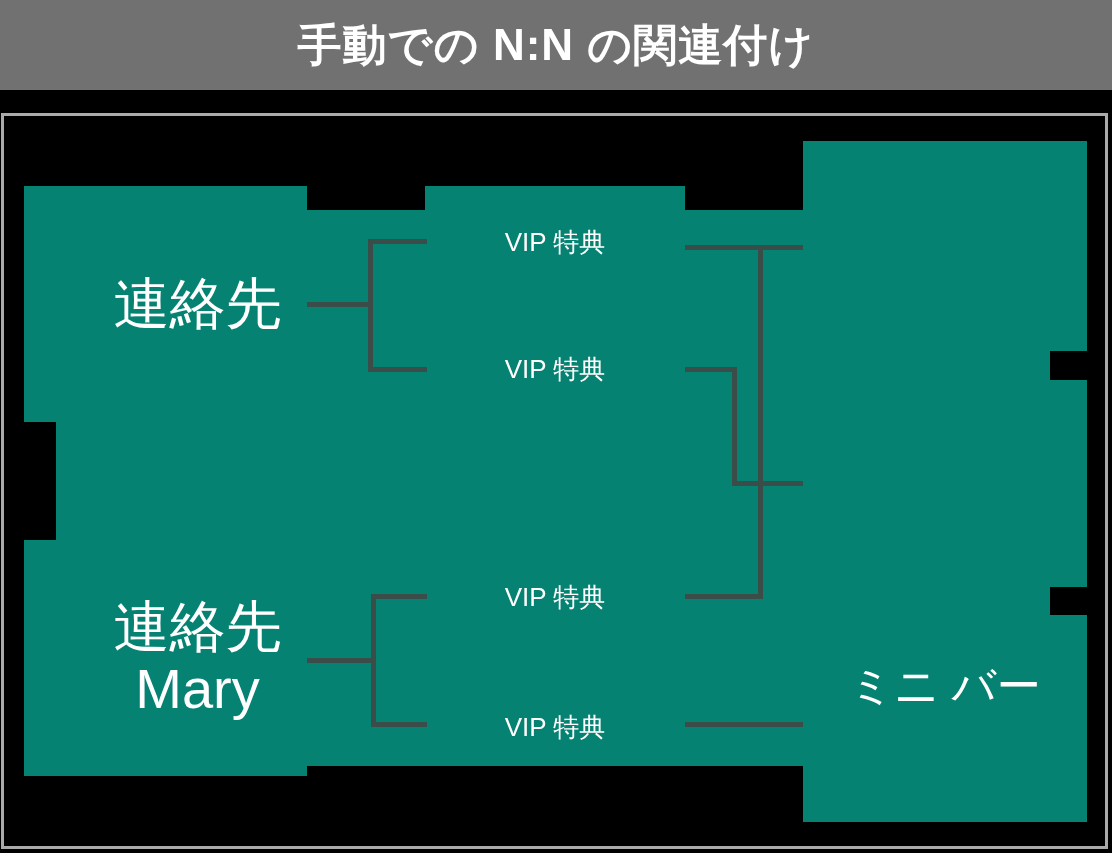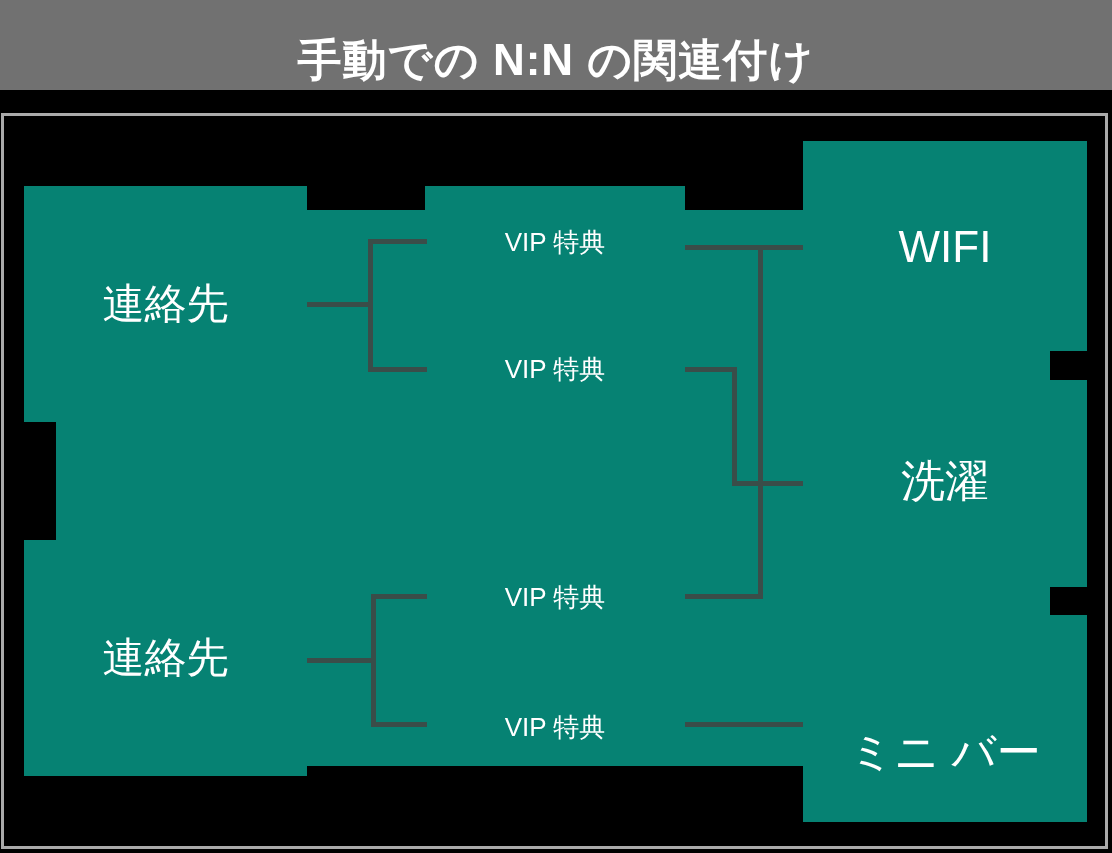--- a/index.html
+++ b/index.html
@@ -16,21 +16,21 @@
     width: 1112px;
     height: 853px;
     background: #000000;
   }
   .abs { position: absolute; }
 
   
   .title-bar {
     left: 0; top: 0; width: 1112px; height: 90px;
     background: #717171;
-    display: flex; align-items: flex-end; justify-content: center;
+    display: flex; align-items: center; justify-content: center;
   }
   .title-bar span {
     color: #ffffff;
     font-size: 44px;
     font-weight: 700;
     letter-spacing: 1px;
     white-space: nowrap;
   }
 
   
@@ -76,34 +76,35 @@
   .label {
     position: absolute;
     display: flex; align-items: center; justify-content: center;
     color: #ffffff;
     font-weight: 300;
     text-align: center;
     white-space: nowrap;
   }
   .contact-label {
     flex-direction: column;
-    font-size: 42px;
+    font-size: 56px;
     line-height: 62px;
+    margin-left: 32px;
   }
   .lbl-john { left: 24px;  top: 186px; width: 283px; height: 236px; }
   .lbl-mary { left: 24px;  top: 540px; width: 283px; height: 236px; }
   .vip-label { font-size: 26px; width: 260px; height: 60px; left: 425px; }
   .lbl-vip1 { top: 212px; }
   .lbl-vip2 { top: 339px; }
   .lbl-vip3 { top: 567px; }
   .lbl-vip4 { top: 697px; }
   .perk-label { font-size: 44px; width: 284px; height: 60px; left: 803px; }
   .lbl-wifi    { top: 217px; }
   .lbl-laundry { top: 451px; }
-  .lbl-minibar { top: 722px; }
+  .lbl-minibar { top: 656px; }
 </style>
 </head>
 <body>
 
 <div class="stage">
 
   <div class="abs title-bar">
     <span>手動での N:N の関連付け</span>
   </div>
 
@@ -132,24 +133,23 @@
   <div class="cline c-vip2-out"></div>
   <div class="cline c-riser-lndy"></div>
   <div class="cline c-lndy-in"></div>
   <div class="cline c-vip4-mini"></div>
 
   <div class="label contact-label lbl-john">
     <span>連絡先</span>
   </div>
   <div class="label contact-label lbl-mary">
     <span>連絡先</span>
+    <span>Mary</span>
   </div>
 
   <div class="label vip-label lbl-vip1">VIP 特典</div>
   <div class="label vip-label lbl-vip2">VIP 特典</div>
   <div class="label vip-label lbl-vip3">VIP 特典</div>
   <div class="label vip-label lbl-vip4">VIP 特典</div>
 
-  <div class="label perk-label lbl-wifi">WIFI</div>
-  <div class="label perk-label lbl-laundry">洗濯</div>
   <div class="label perk-label lbl-minibar">ミニ バー</div>
 
 </div>
 
 </body></html>

